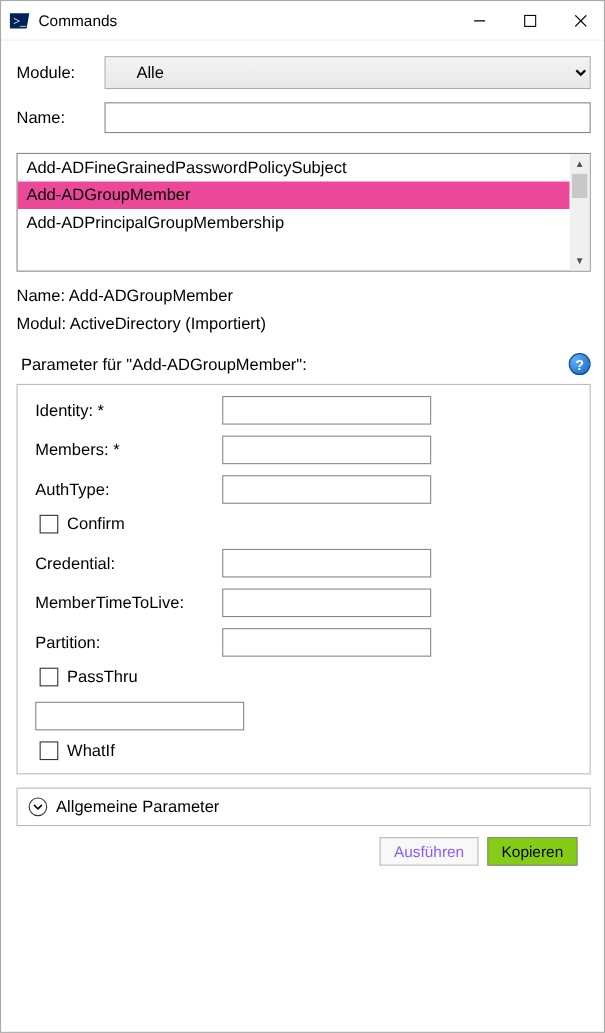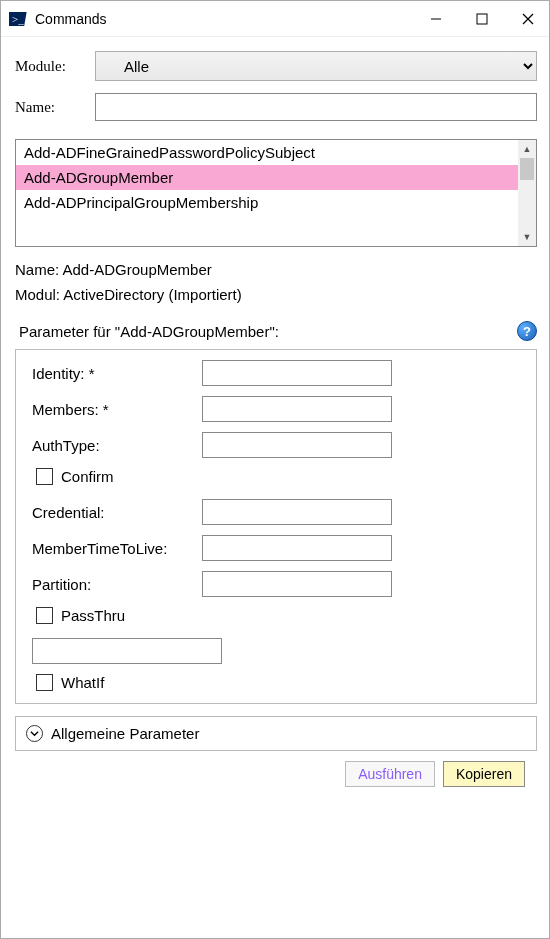--- a/index.html
+++ b/index.html
@@ -37,21 +37,21 @@
       font-size: 12px;
       cursor: default;
     }
     .content {
       padding: 14px 14px 0 14px;
       flex: 1;
       display: flex;
       flex-direction: column;
     }
     .row { display: flex; align-items: center; margin-bottom: 12px; }
-    .row .lbl { width: 80px; font-size: 15px; font-family: Liberation Serif, serif; }
+    .row .lbl { width: 80px; font-size: 15px; }
     select.module {
       flex: 1; height: 30px;
       background: linear-gradient(#f3f3f3, #e8e8e8);
       border: 1px solid #aeaeae;
       font-size: 15px;
       padding: 0 24px;
     }
     input[type="text"].name-input {
       flex: 1; height: 28px;
       border: 1px solid #888;
@@ -67,21 +67,21 @@
     }
     .listbox .items {
       flex: 1;
       overflow: hidden;
     }
     .listbox .item {
       padding: 4px 8px;
       font-size: 15px;
       cursor: default;
     }
-    .listbox .item.selected { background: #f9a8d4; }
+    .listbox .item.selected { background: #ec4899; }
     .listbox .scrollbar {
       width: 18px;
       background: #f0f0f0;
       display: flex;
       flex-direction: column;
       align-items: center;
     }
     .listbox .scrollbar .arrow { height: 18px; display:flex; align-items:center; justify-content:center; width:100%; font-size:9px; color:#555;}
     .listbox .scrollbar .track { flex:1; width:100%; position:relative;}
     .listbox .scrollbar .thumb { position:absolute; top:0; left:2px; right:2px; height:22px; background:#c8c8c8;}
@@ -147,21 +147,21 @@
       margin-top: auto;
       display: flex;
       justify-content: flex-end;
       gap: 8px;
       padding: 10px 12px 10px 0;
     }
     .btn {
       border: 1px solid #888;
       padding: 4px 12px;
       font-size: 14px;
-      background: #fef9c3;
+      background: #84cc16;
       cursor: pointer;
     }
     .btn.disabled { color: #8b5cf6; background:#f8f8f8; border-color:#bbb;}
     .outer { position:relative; width:550px; height:939px;}
   </style>
 </head>
 <body>
 <div class="outer">
 
 <div class="titlebar">

